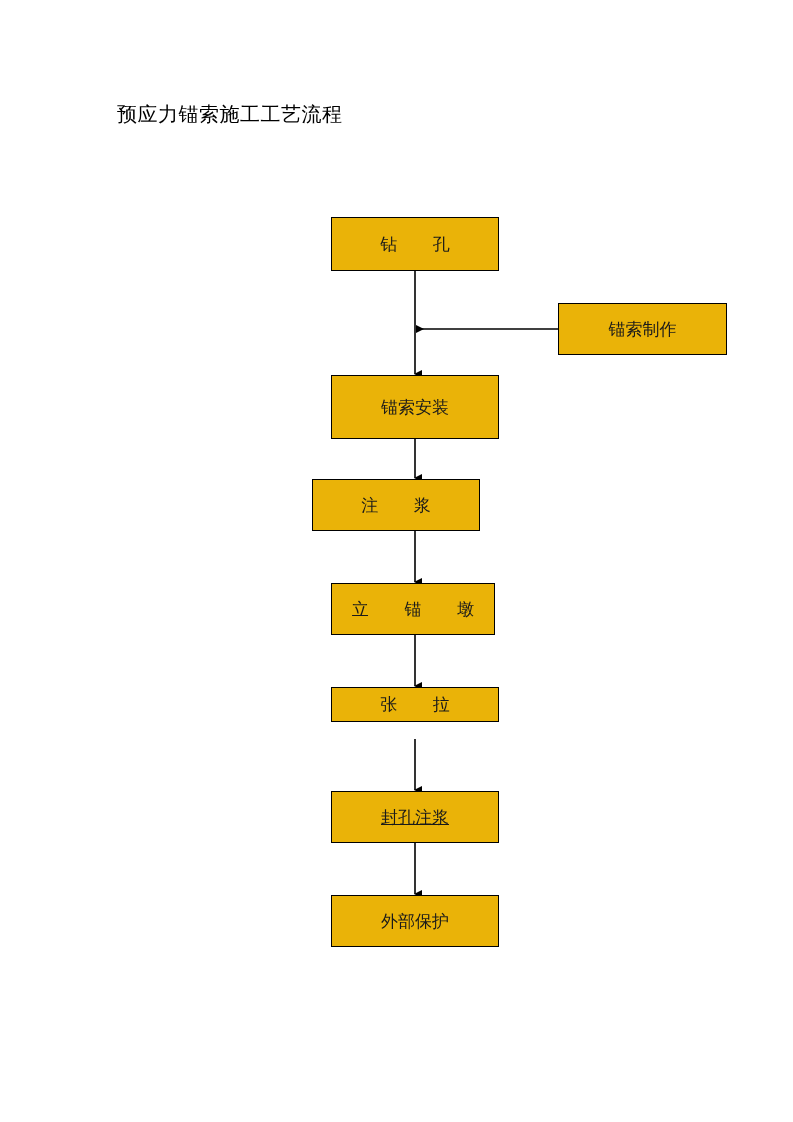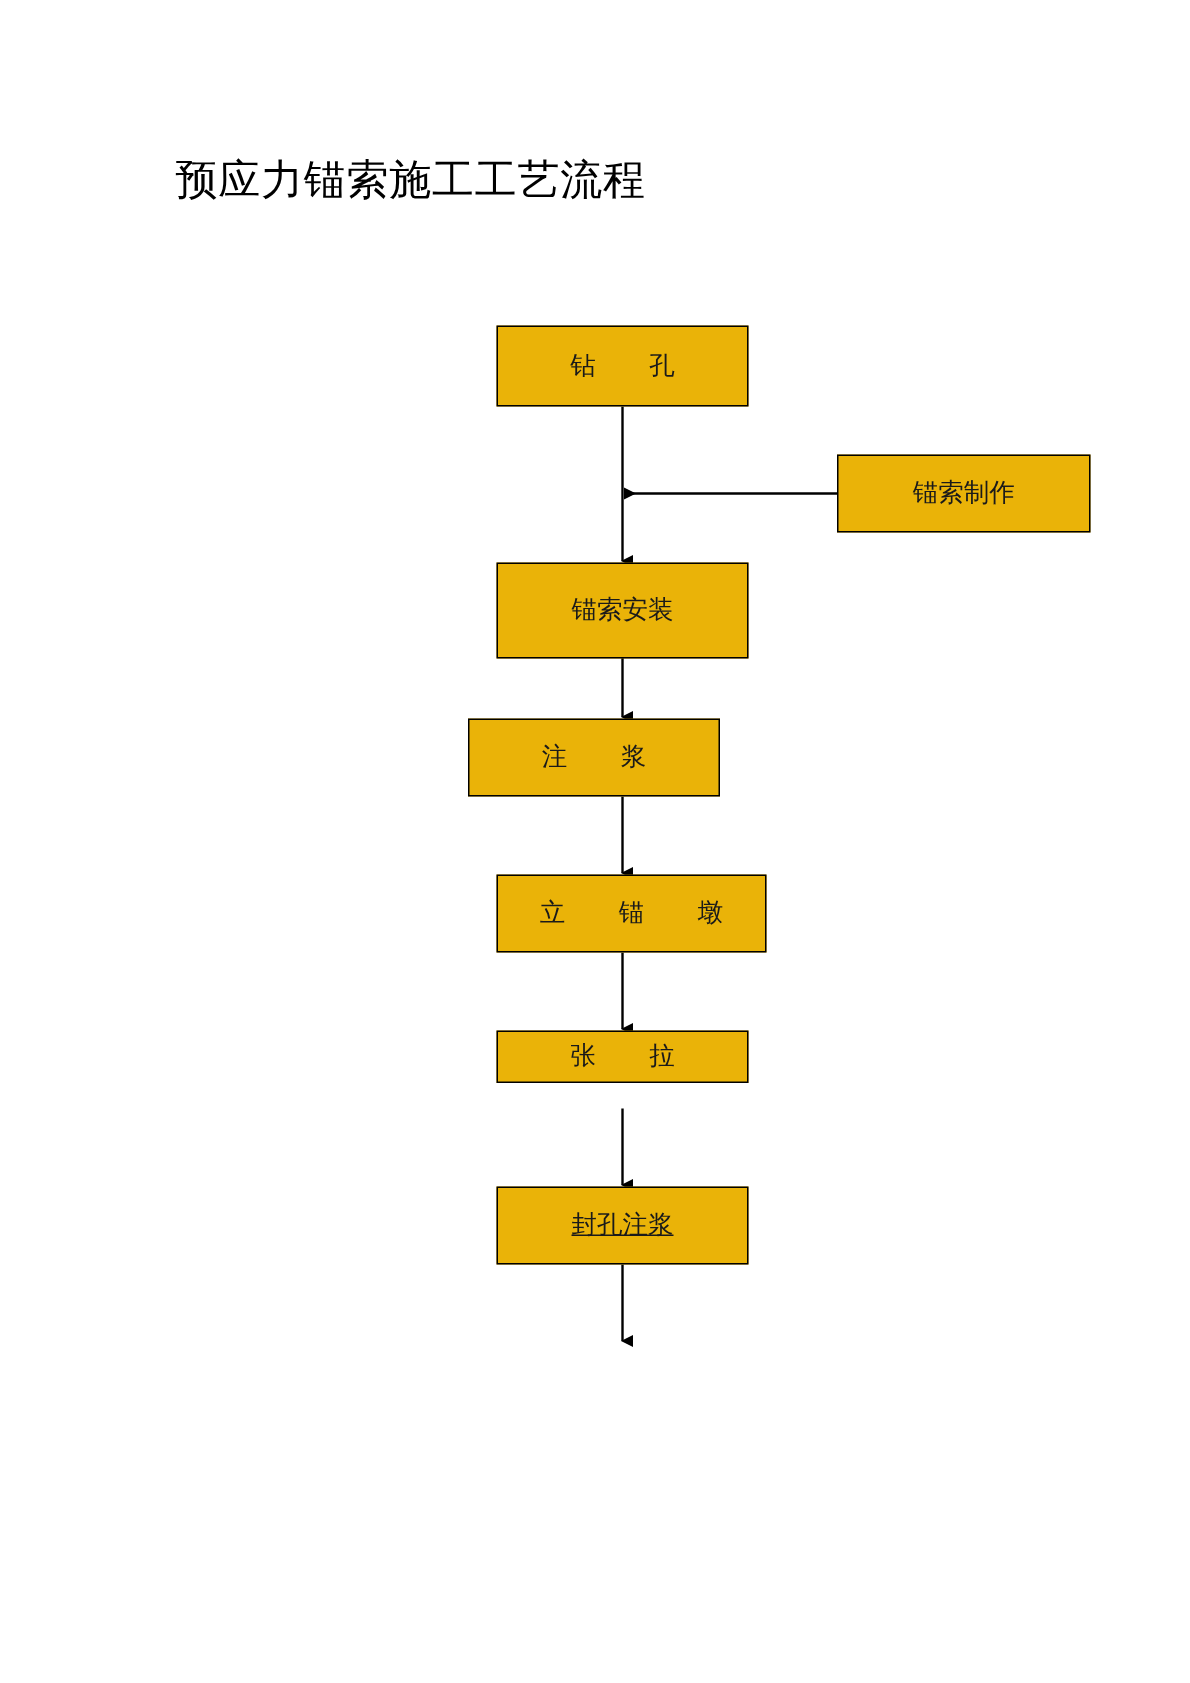--- a/index.html
+++ b/index.html
@@ -20,21 +20,21 @@
     left: 0; top: 0;
     width: 793px;
     height: 1122px;
   }
 
   .page-title {
     position: absolute;
     left: 117px;
     top: 101px;
     font-family: Liberation Sans, sans-serif;
-    font-size: 28px;
+    font-size: 20px;
     font-weight: 500;
     color: #000000;
     letter-spacing: 0.5px;
     white-space: nowrap;
   }
 
   .flow-canvas {
     position: absolute;
     left: 0;
     top: 0;
@@ -115,31 +115,34 @@
     </div>
 
     <div class="node" style="left:331px; top:375px; width:168px; height:64px;">
       <span class="node-label">锚索安装</span>
     </div>
 
     <div class="node spaced" style="left:312px; top:479px; width:168px; height:52px;">
       <span class="node-label">注　浆</span>
     </div>
 
-    <div class="node spaced" style="left:331px; top:583px; width:180px; height:52px;justify-content:center;">
+    <div class="node spaced" style="left:331px; top:583px; width:164px; height:52px;justify-content:center;">
       <span class="node-label">立　锚　墩</span>
     </div>
 
     <div class="node spaced" style="left:331px; top:687px; width:168px; height:35px;">
       <span class="node-label">张　拉</span>
     </div>
 
     <div class="node" style="left:331px; top:791px; width:168px; height:52px;text-decoration:underline;">
       <span class="node-label">封孔注浆</span>
     </div>
 
+    <div class="node" style="left:331px; top:895px; width:168px; height:52px;">
+      <span class="node-label">外部保护</span>
+    </div>
 
     <div class="node" style="left:558px; top:303px; width:169px; height:52px;">
       <span class="node-label">锚索制作</span>
     </div>
 
   </div>
 </div>
 
 </body></html>

